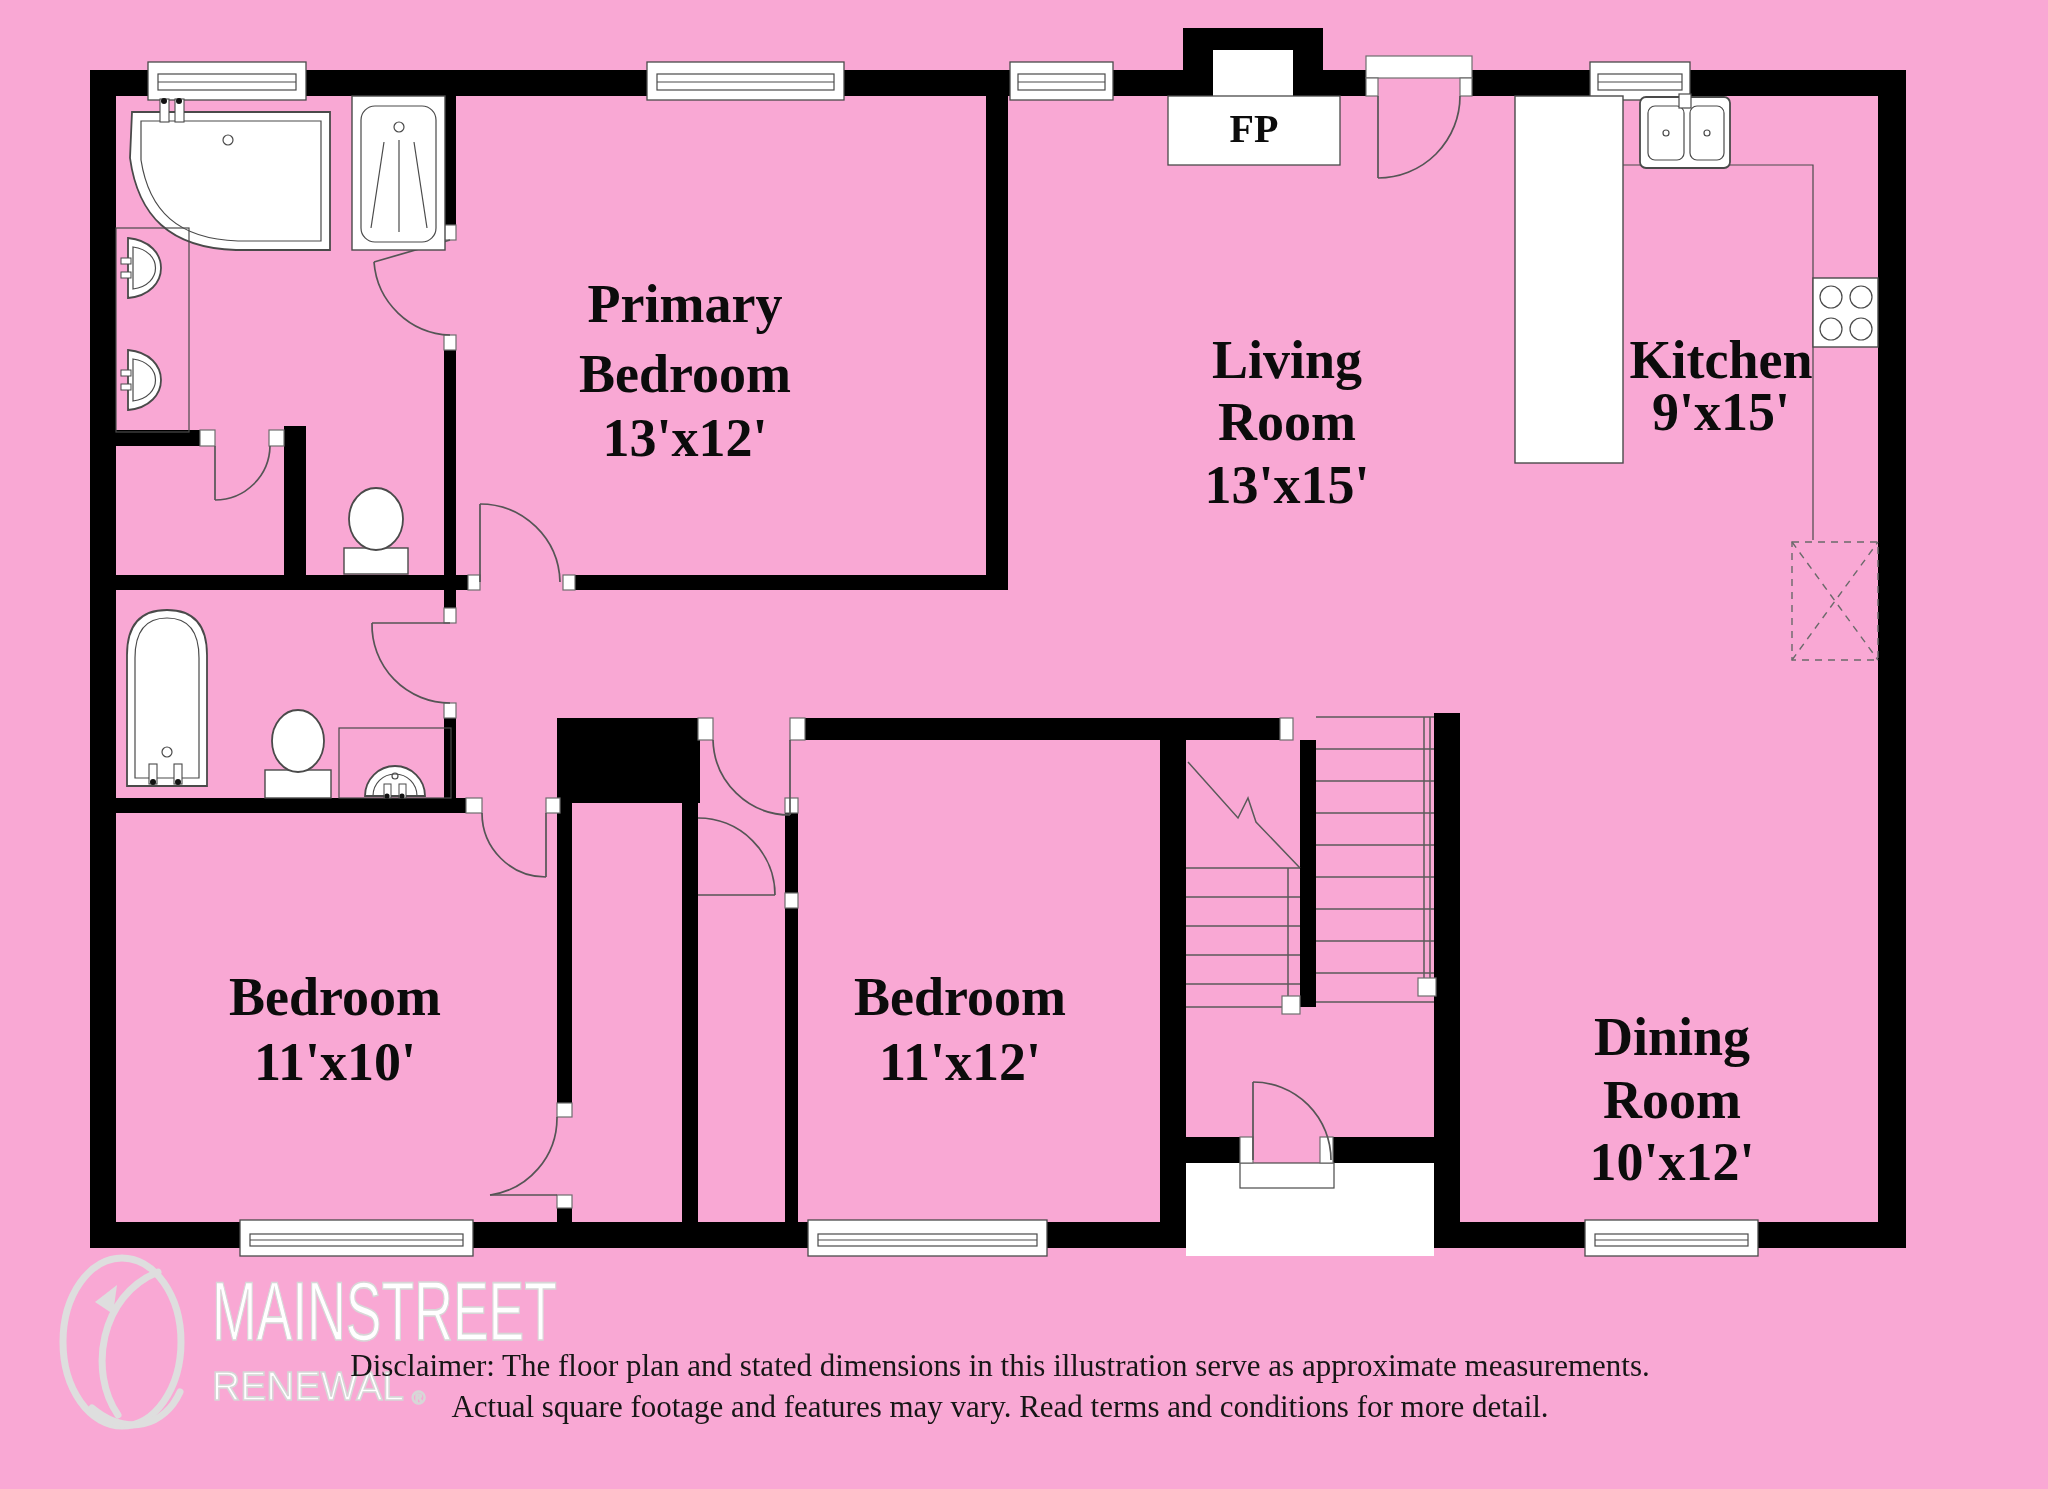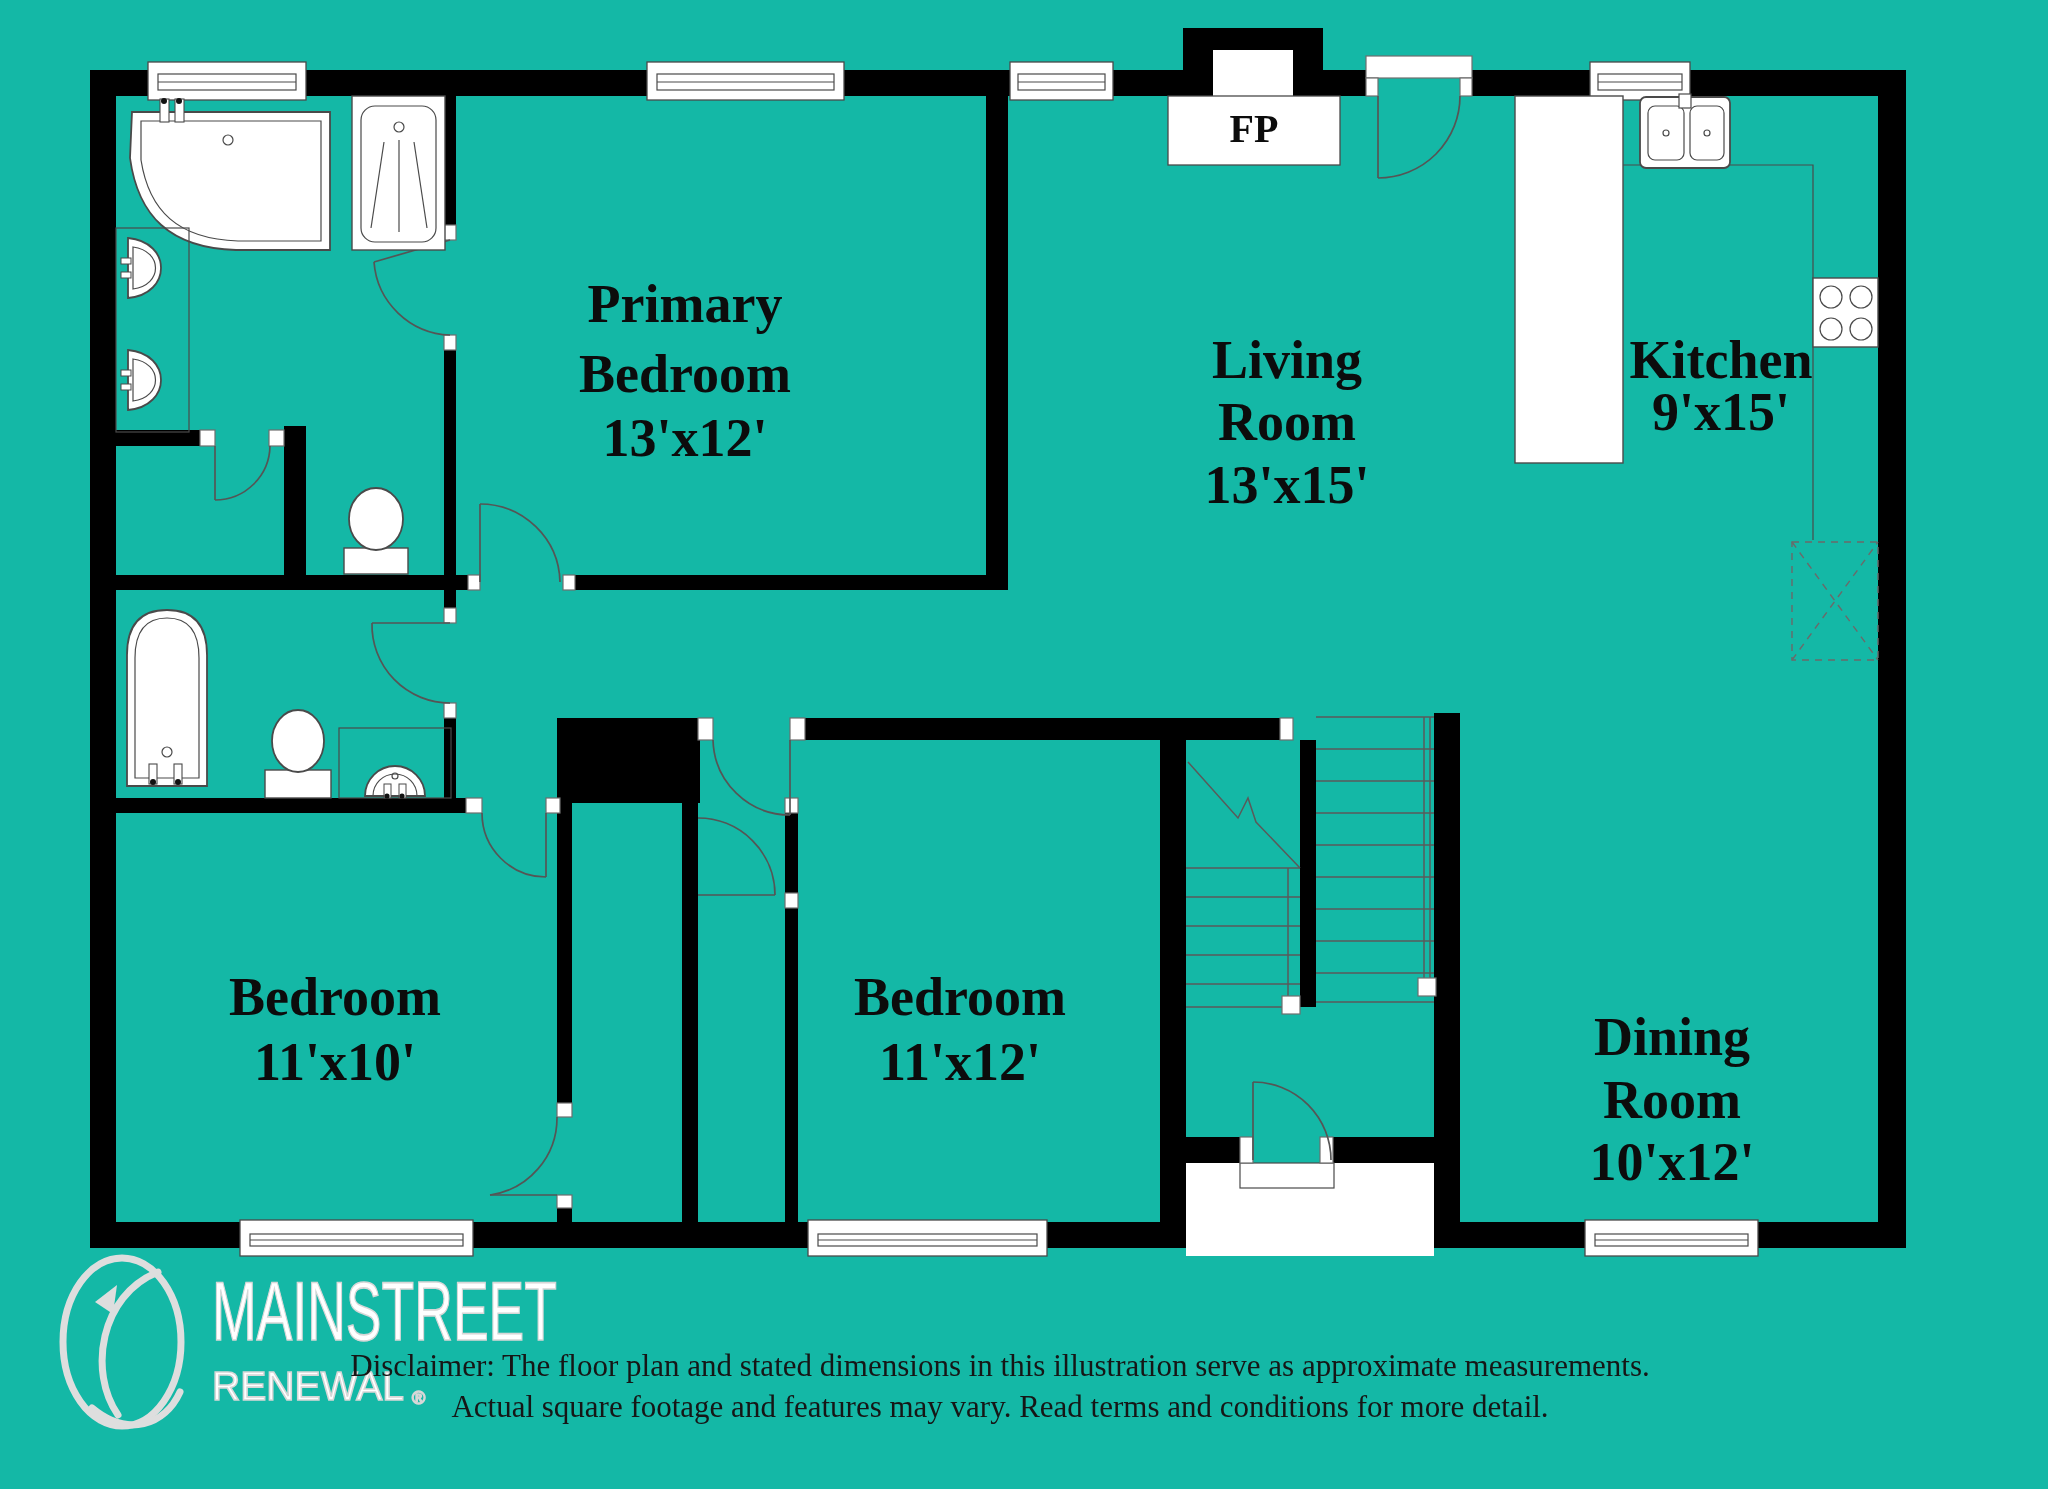--- a/index.html
+++ b/index.html
@@ -1,16 +1,16 @@
 <!DOCTYPE html>
 <html><head>
 <meta charset="utf-8">
 <style>
   html,body{margin:0;padding:0;background:#fff;}
-  #stage{position:relative;width:2048px;height:1489px;background:#14b8a6;overflow:hidden;}
+  #stage{position:relative;width:2048px;height:1489px;background:#f9a8d4;overflow:hidden;}
   svg{position:absolute;left:0;top:0;}
   .wall{fill:#000000;stroke:none;}
   .cut{fill:#ffffff;stroke:none;}
   .jamb{fill:#ffffff;stroke:#6e6e6e;stroke-width:1.2;}
   .fix{fill:#ffffff;stroke:#4a4a4a;stroke-width:1.8;}
   .fixthin{fill:none;stroke:#4a4a4a;stroke-width:1.2;}
   .door{fill:none;stroke:#555555;stroke-width:1.7;}
   .stair{fill:none;stroke:#5a5a5a;stroke-width:1.5;}
   .dash{fill:none;stroke:#6a6a6a;stroke-width:1.4;stroke-dasharray:7 6;}
   .lbl{font-family:"Liberation Serif",serif;font-weight:700;fill:#0c0c0c;text-anchor:middle;}

